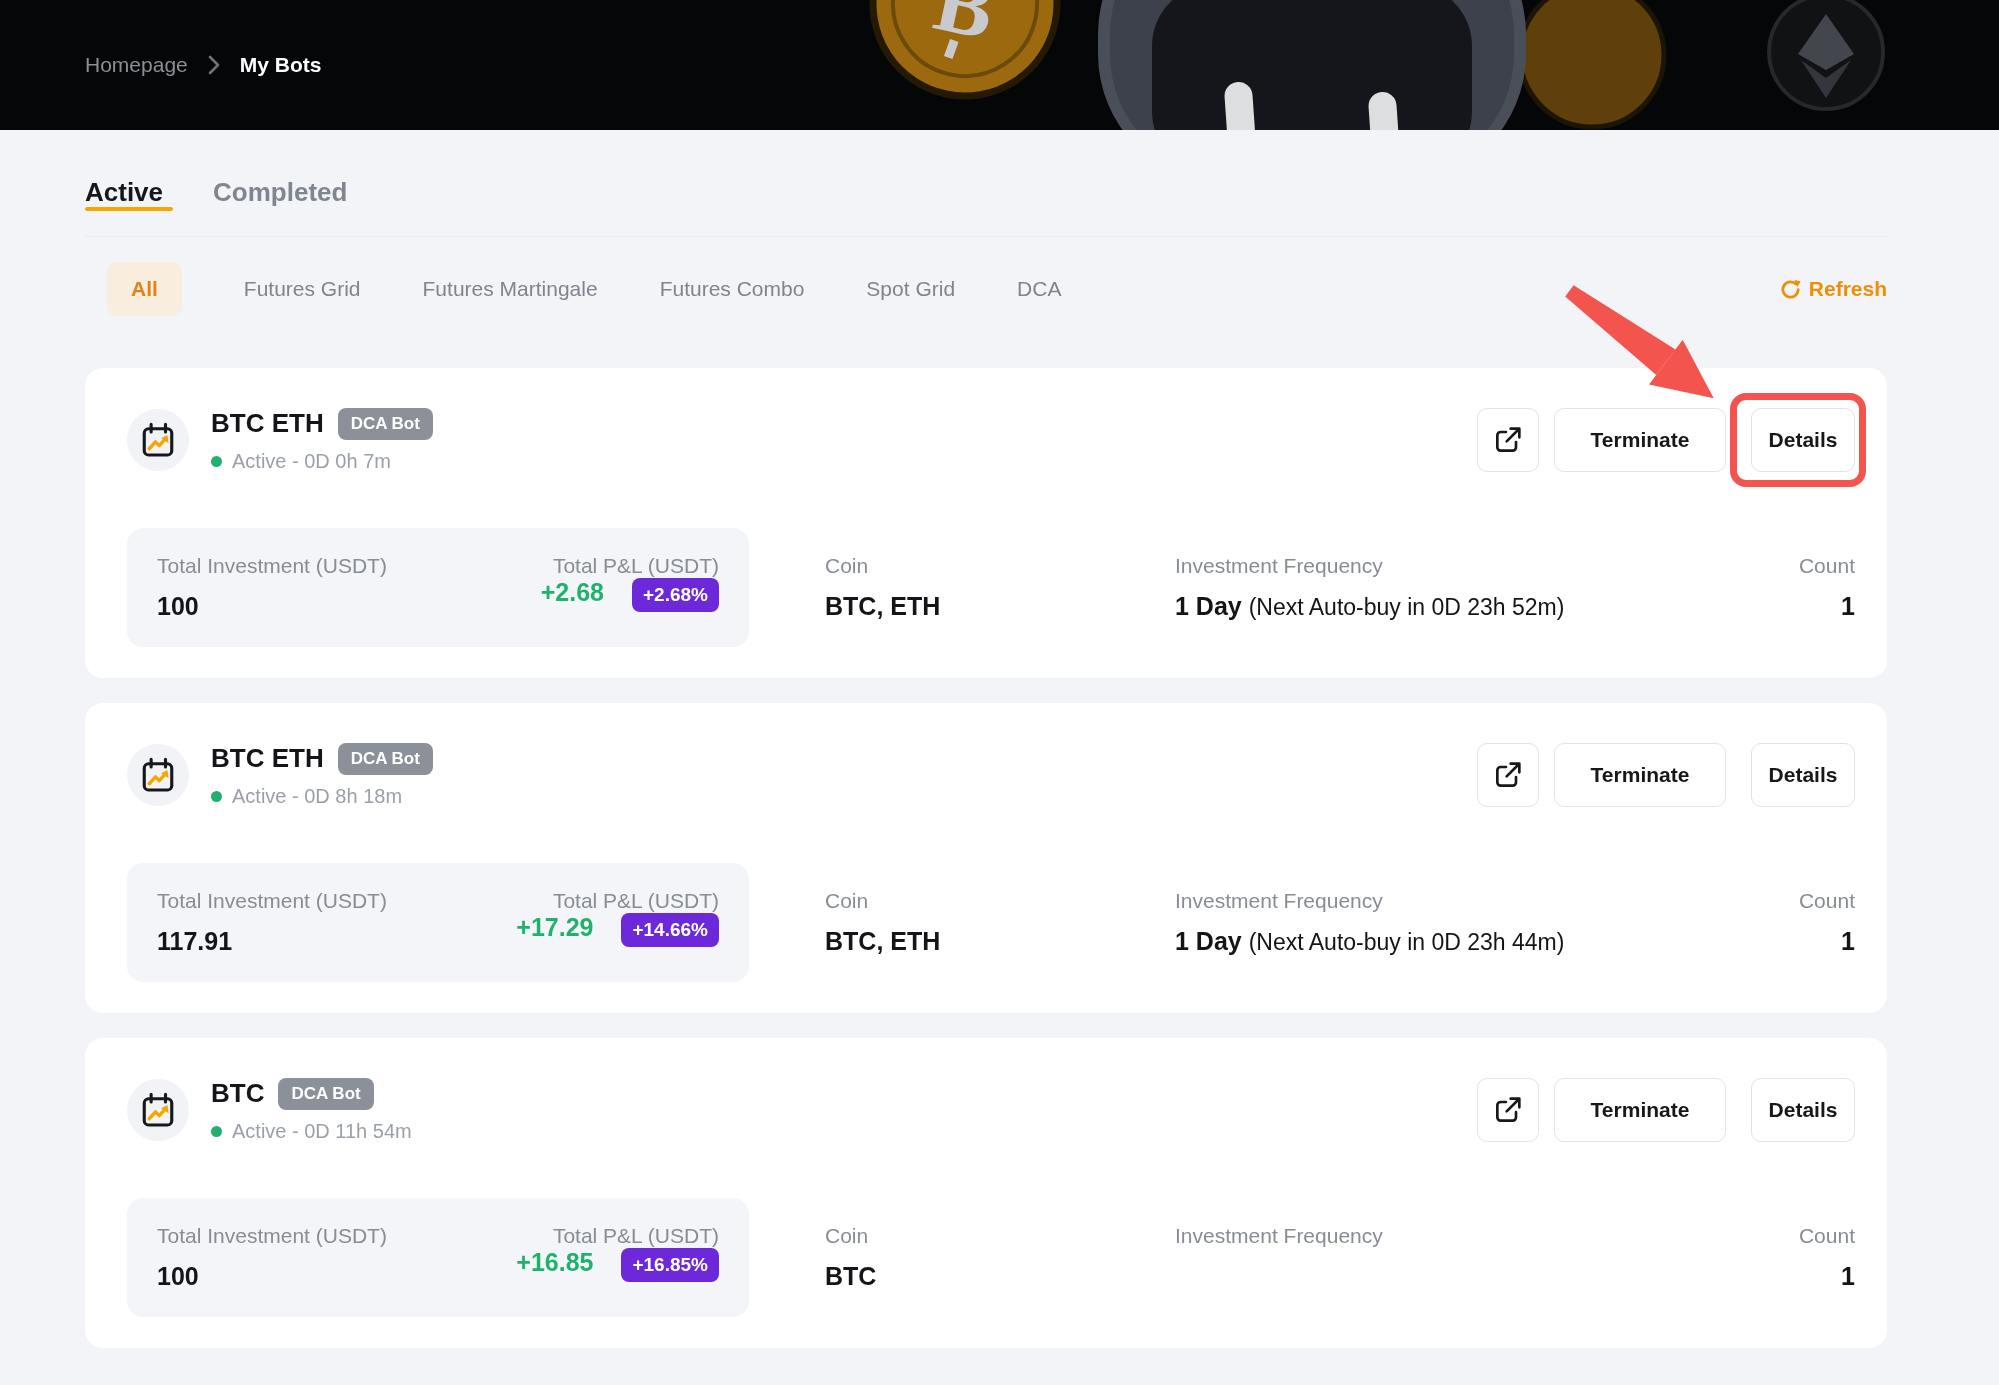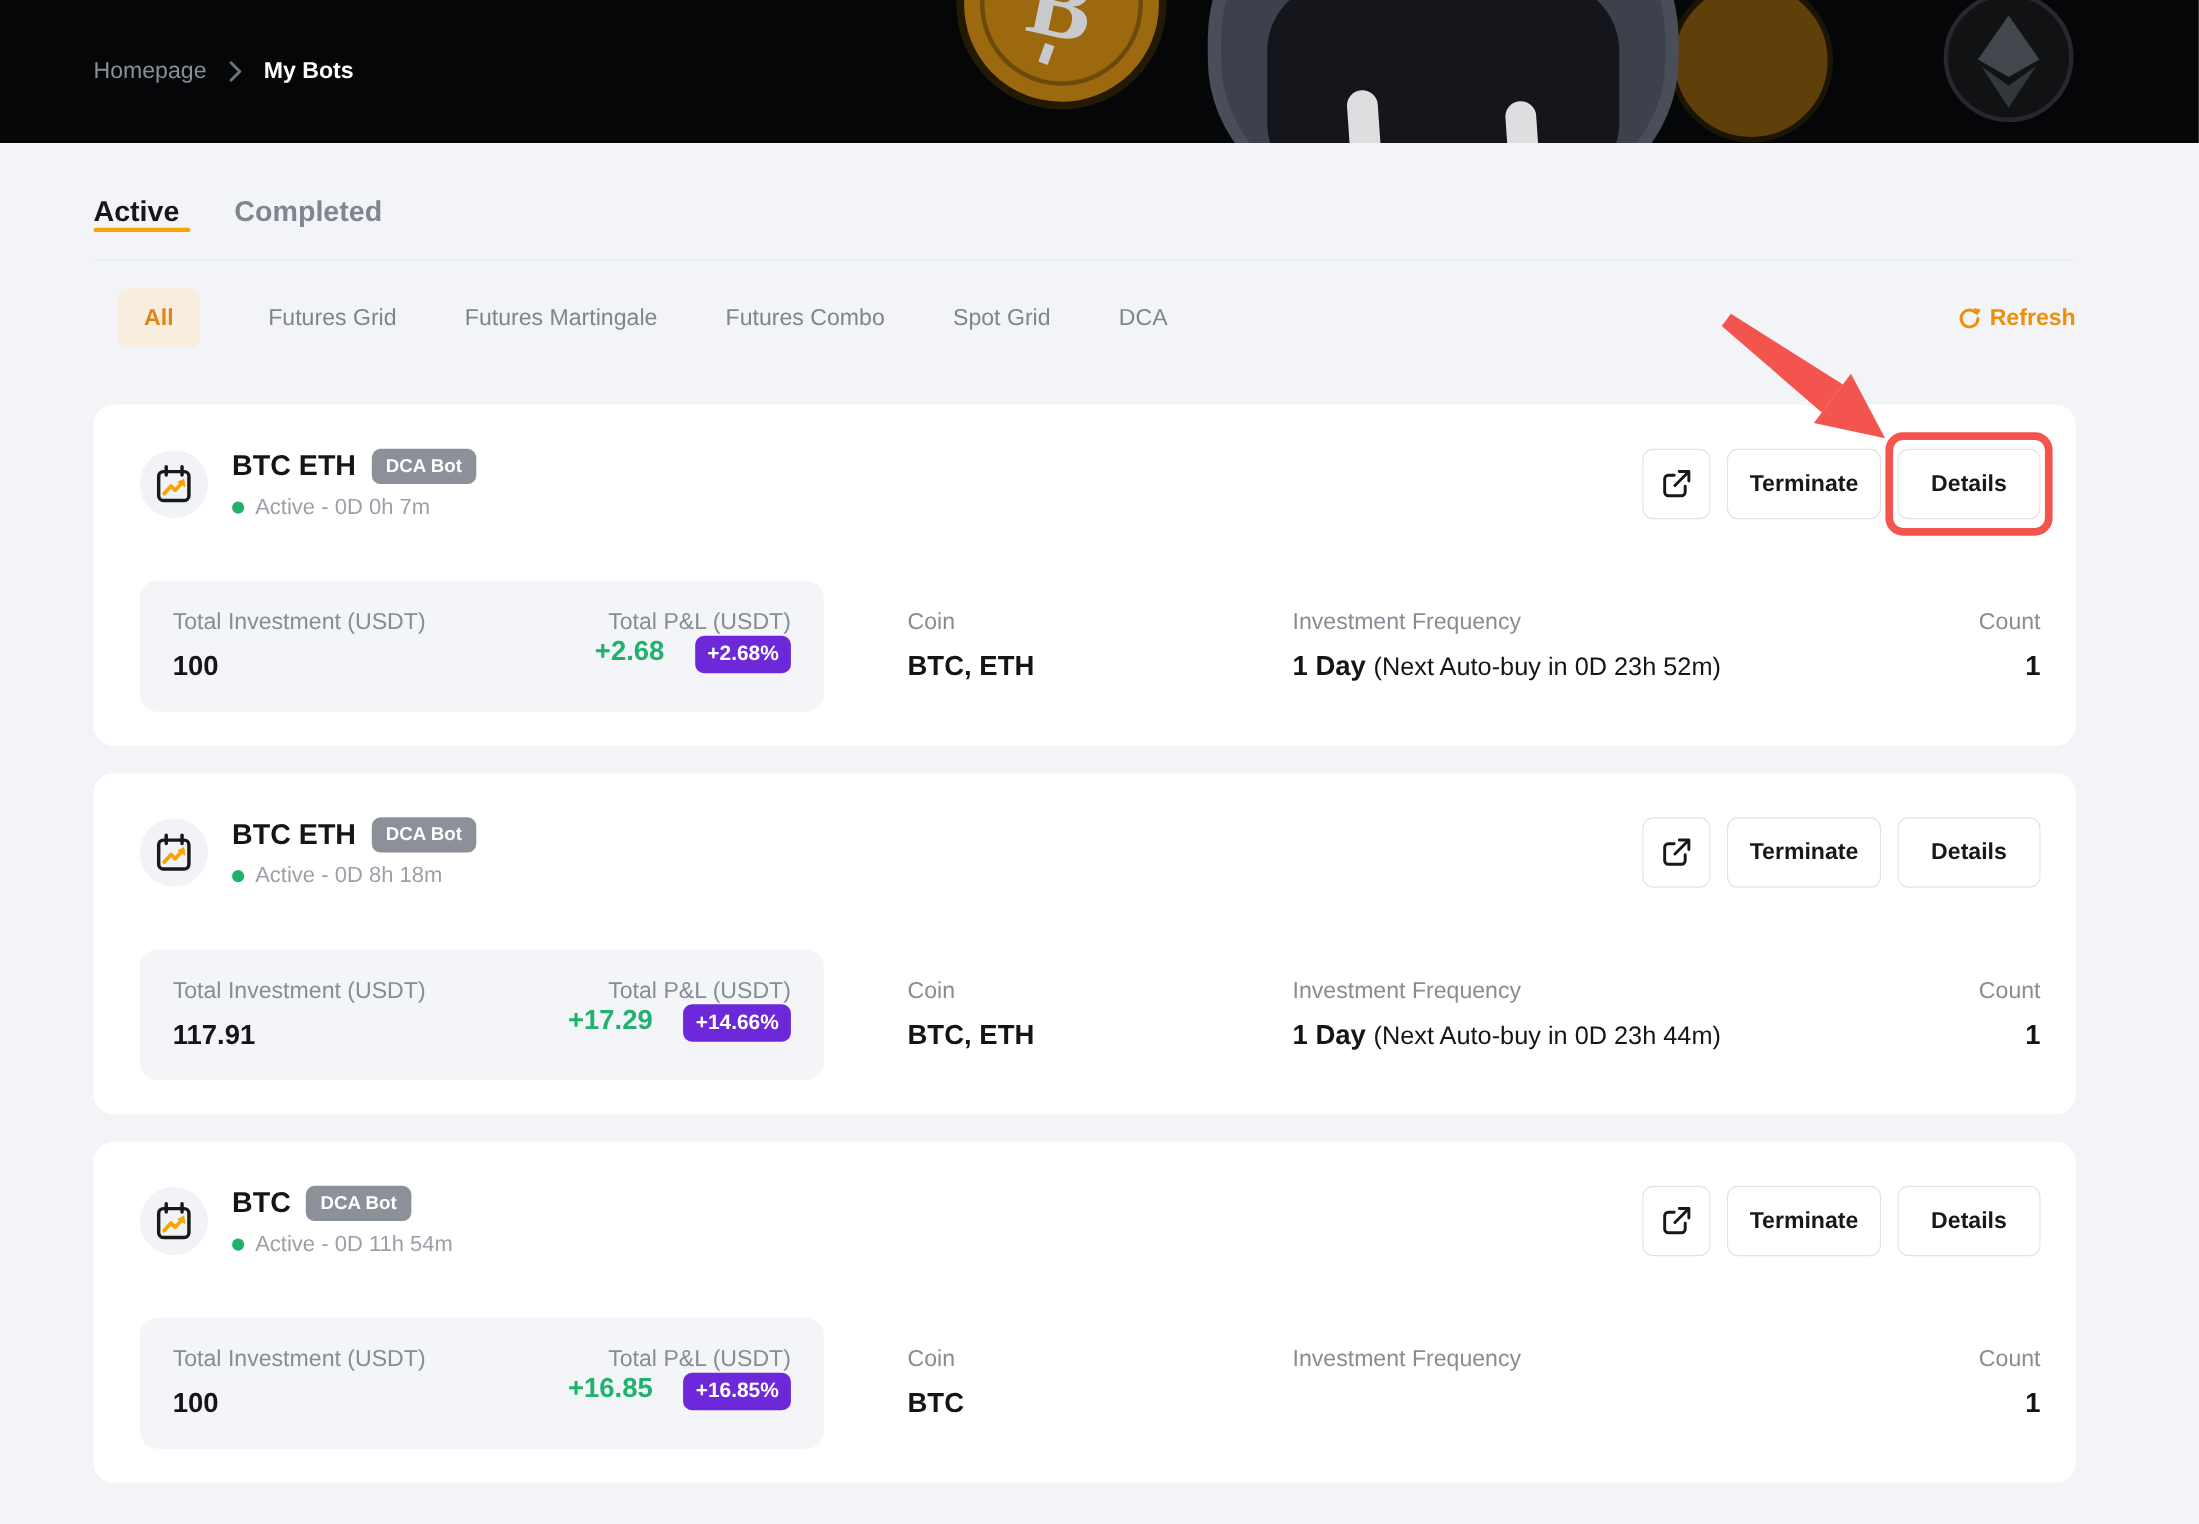--- a/index.html
+++ b/index.html
@@ -76,22 +76,22 @@
   .status-text { color:#9ba0a8; font-size:20px; }
 
   .actions { margin-left:auto; display:flex; gap:15px; align-items:center; }
   .btn {
     background:#ffffff; border:1px solid #dfe3e8; border-radius:10px;
     height:64px; display:flex; align-items:center; justify-content:center;
     font-size:21px; font-weight:bold; color:#17181a; cursor:pointer;
     font-family:"Liberation Sans", sans-serif;
   }
   .btn-icon { width:62px; }
-  .btn-terminate { width:140px; }
-  .btn-details { width:130px; }
+  .btn-terminate { width:172px; }
+  .btn-details { width:104px;margin-left:10px; }
   .details-wrap { position:relative; }
   .annotation-highlight {
     position:absolute; top:-15px; bottom:-15px; left:-11px; right:-11px;
     border:7px solid #f4544e; border-radius:16px; pointer-events:none; z-index:4;
   }
 
   .card-stats { display:flex; margin-top:56px; padding:0 32px 0 42px; }
   .stat-box {
     width:622px; background:#f3f5f8; border-radius:16px;
     padding:26px 30px; display:flex; justify-content:space-between; flex:0 0 622px;

